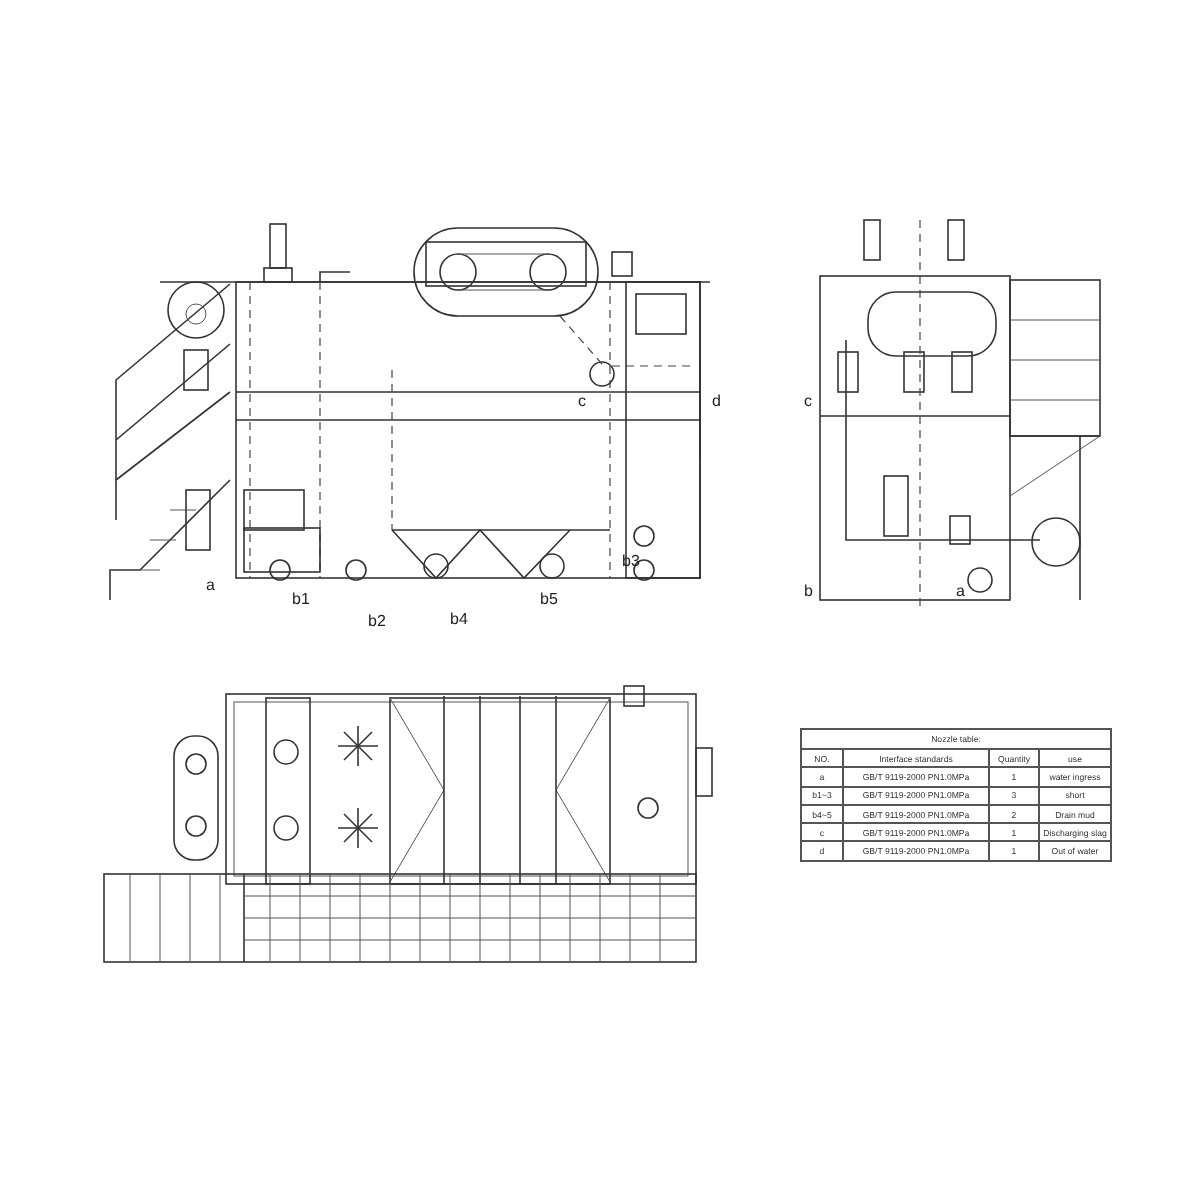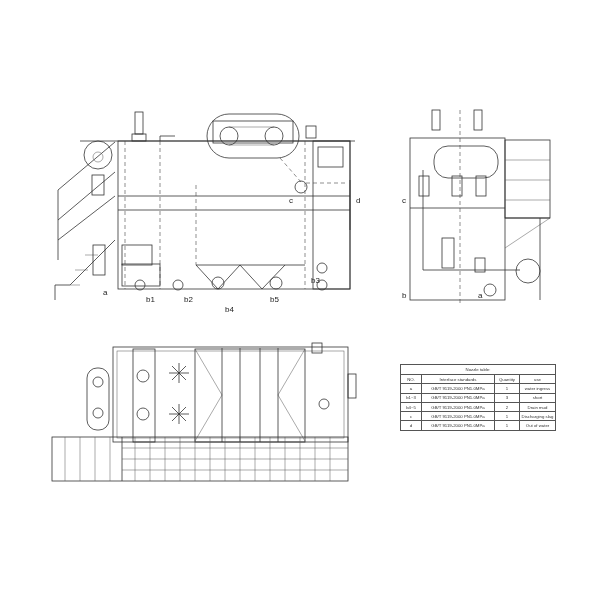--- a/index.html
+++ b/index.html
@@ -160,21 +160,21 @@
       <line x1="285" y1="437" x2="285" y2="481"></line>
           <line x1="300" y1="437" x2="300" y2="481"></line>
       <line x1="315" y1="437" x2="315" y2="481"></line>
           <line x1="330" y1="437" x2="330" y2="481"></line>
     </g>
   </g>
 </svg>
 
 <span class="lbl" style="left:103px;top:288px">a</span>
 <span class="lbl" style="left:146px;top:295px">b1</span>
-<span class="lbl" style="left:184px;top:295px">b2</span>
+<span class="lbl" style="left:184px;top:306px">b2</span>
 <span class="lbl" style="left:225px;top:305px">b4</span>
 <span class="lbl" style="left:270px;top:295px">b5</span>
 <span class="lbl" style="left:311px;top:276px">b3</span>
 <span class="lbl" style="left:289px;top:196px">c</span>
 <span class="lbl" style="left:356px;top:196px">d</span>
 
 <span class="lbl" style="left:402px;top:196px">c</span>
 <span class="lbl" style="left:402px;top:291px">b</span>
 <span class="lbl" style="left:478px;top:291px">a</span>
 

